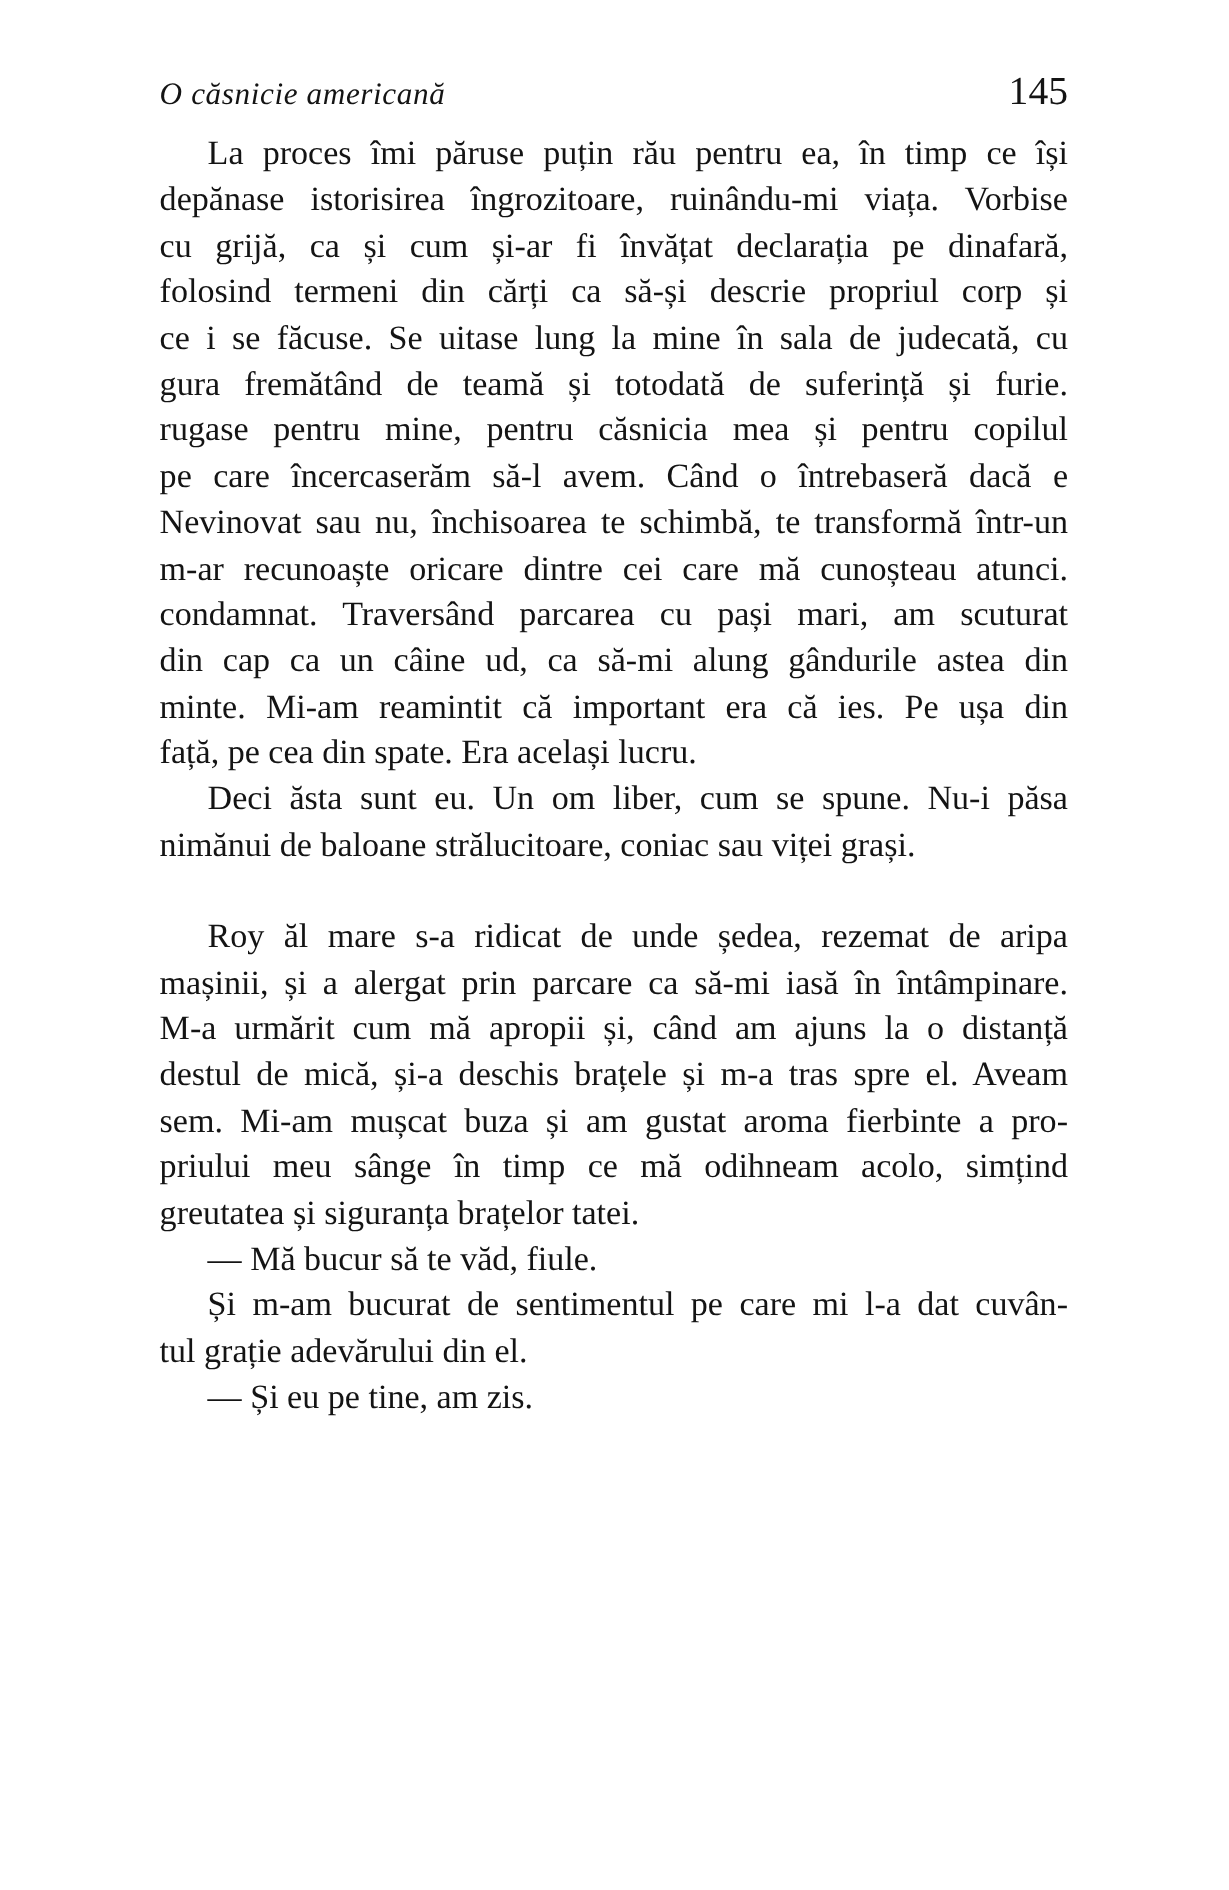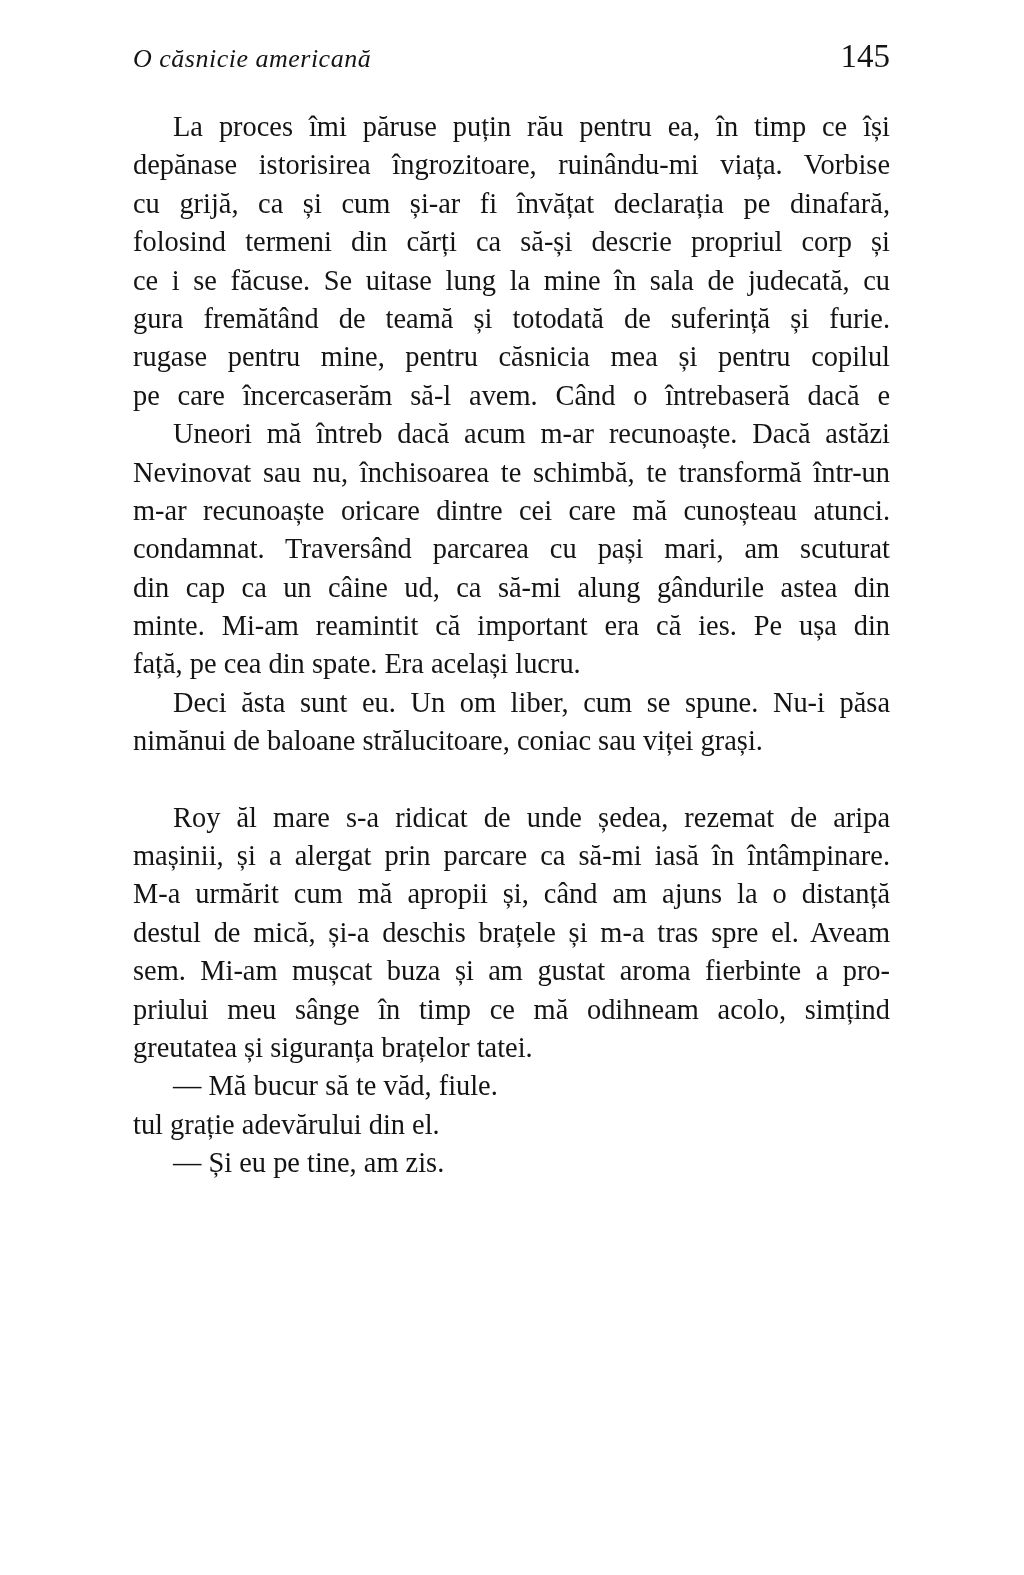--- a/index.html
+++ b/index.html
@@ -9,41 +9,41 @@
   }
   .page {
     position: relative;
     width: 1024px;
     height: 1575px;
     background: #ffffff;
     color: #141414;
     font-family: "Liberation Serif", "DejaVu Serif", serif;
     overflow: hidden;
     box-sizing: border-box;
-    padding: 39px 134px 0 133px;
+    padding: 60px 134px 0 133px;
   }
   .running-header {
     display: flex;
     justify-content: space-between;
     align-items: baseline;
     width: 757px;
     height: 34px;
     line-height: 34px;
   }
   .running-title {
     font-style: italic;
     font-size: 26px;
     letter-spacing: 0.5px;
   }
   .page-number {
     font-size: 33px;
     font-style: normal;
   }
   .page-body {
-    margin-top: 35px;
+    margin-top: 16px;
     width: 757px;
     font-size: 28.4px;
   }
   .para { margin: 0; }
   .para.section-break { margin-top: 38px; }
   .line {
     height: 38.4px;
     line-height: 38.4px;
     overflow: hidden;
     text-align: left;
@@ -70,21 +70,20 @@
         <div class="line first just">La proces îmi păruse puțin rău pentru ea, în timp ce își</div>
         <div class="line just">depănase istorisirea îngrozitoare, ruinându-mi viața. Vorbise</div>
         <div class="line just">cu grijă, ca și cum și-ar fi învățat declarația pe dinafară,</div>
         <div class="line just">folosind termeni din cărți ca să-și descrie propriul corp și</div>
         <div class="line just">ce i se făcuse. Se uitase lung la mine în sala de judecată, cu</div>
         <div class="line just">gura fremătând de teamă și totodată de suferință și furie.</div>
         <div class="line just">rugase pentru mine, pentru căsnicia mea și pentru copilul</div>
         <div class="line just">pe care încercaserăm să-l avem. Când o întrebaseră dacă e</div>
       </div>
       <div class="para">
-        <div class="line first just">Uneori mă întreb dacă acum m-ar recunoaște. Dacă astăzi</div>
         <div class="line just">Nevinovat sau nu, închisoarea te schimbă, te transformă într-un</div>
         <div class="line just">m-ar recunoaște oricare dintre cei care mă cunoșteau atunci.</div>
         <div class="line just">condamnat. Traversând parcarea cu pași mari, am scuturat</div>
         <div class="line just">din cap ca un câine ud, ca să-mi alung gândurile astea din</div>
         <div class="line just">minte. Mi-am reamintit că important era că ies. Pe ușa din</div>
         <div class="line">față, pe cea din spate. Era același lucru.</div>
       </div>
       <div class="para">
         <div class="line first just">Deci ăsta sunt eu. Un om liber, cum se spune. Nu-i păsa</div>
         <div class="line">nimănui de baloane strălucitoare, coniac sau viței grași.</div>
@@ -95,19 +94,20 @@
         <div class="line just">M-a urmărit cum mă apropii și, când am ajuns la o distanță</div>
         <div class="line just">destul de mică, și-a deschis brațele și m-a tras spre el. Aveam</div>
         <div class="line just">sem. Mi-am mușcat buza și am gustat aroma fierbinte a pro-</div>
         <div class="line just">priului meu sânge în timp ce mă odihneam acolo, simțind</div>
         <div class="line">greutatea și siguranța brațelor tatei.</div>
       </div>
       <div class="para">
         <div class="line first">— Mă bucur să te văd, fiule.</div>
       </div>
       <div class="para">
+        <div class="line first just">Și m-am bucurat de sentimentul pe care mi l-a dat cuvân-</div>
         <div class="line">tul grație adevărului din el.</div>
       </div>
       <div class="para">
         <div class="line first">— Și eu pe tine, am zis.</div>
       </div>
     </div>
 </div>
 
 </body></html>

